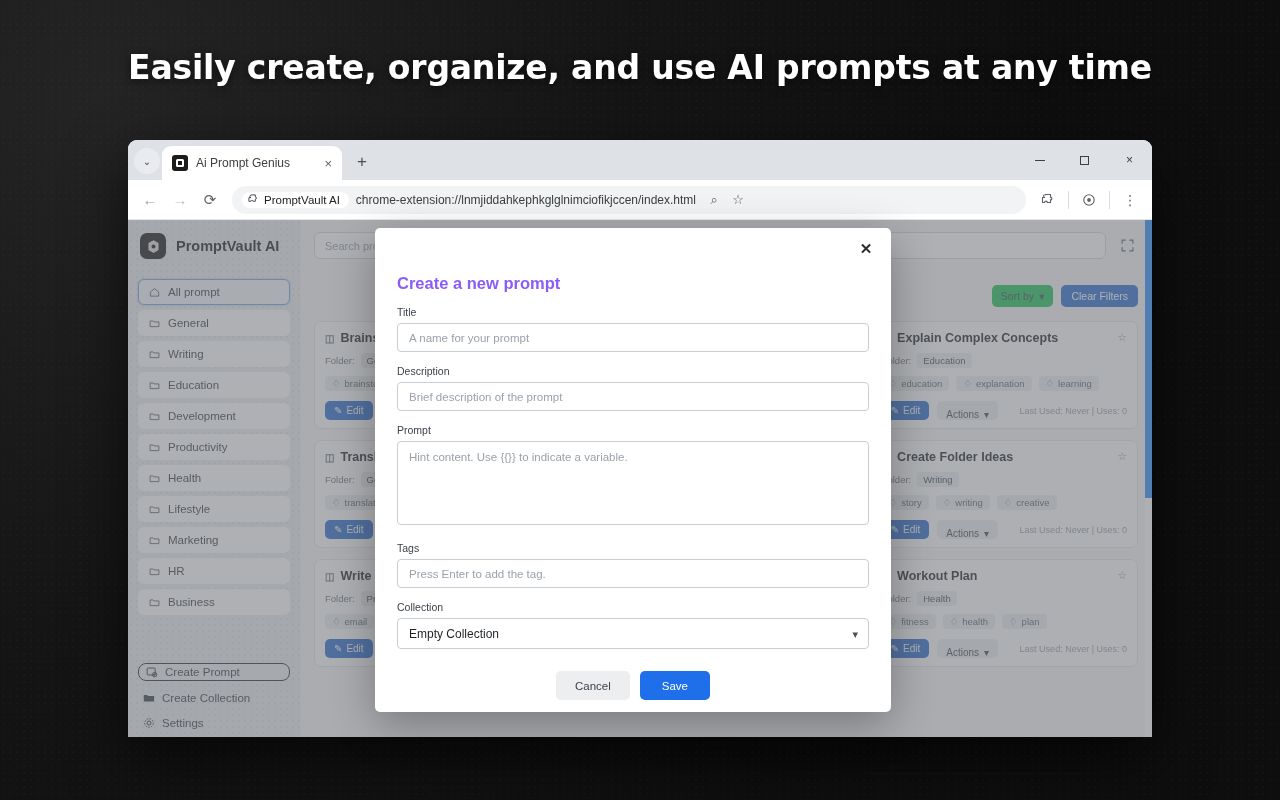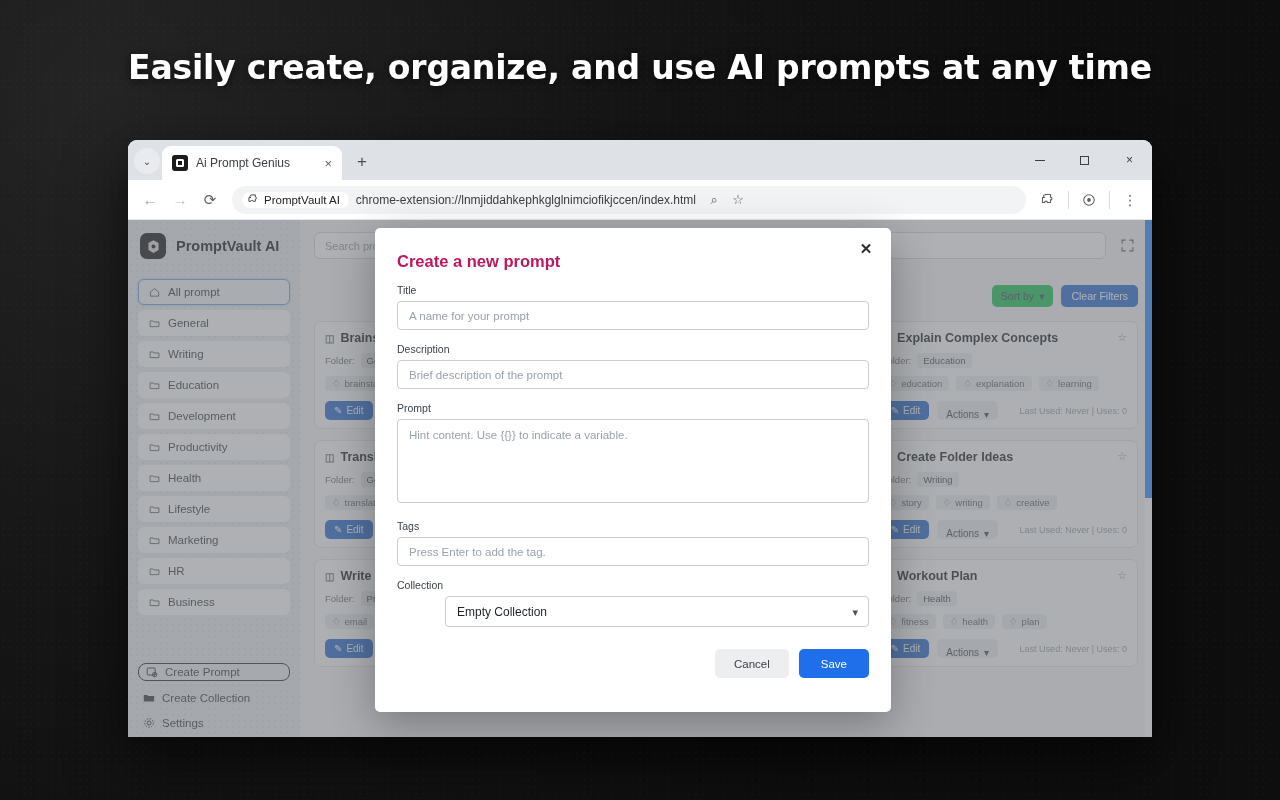--- a/index.html
+++ b/index.html
@@ -264,22 +264,22 @@
   
   #modal {
     position: absolute; left: 375px; top: 228px;
     width: 516px; height: 484px;
     background: #ffffff;
     border-radius: 5px;
     box-shadow: 0 12px 44px rgba(0,0,0,.30);
     padding: 18px 22px 0 22px;
   }
   #modal-title {
-    font-size: 16.5px; font-weight: 700; color: #be185d;
-    margin-top: 6px;
+    font-size: 16.5px; font-weight: 700; color: #8b5cf6;
+    margin-top: 28px;
   }
   #modal-close {
     position: absolute; right: 16px; top: 12px;
     font-size: 15px; color: #2b2f33; font-weight: 700;
     width: 18px; height: 18px; display:flex; align-items:center; justify-content:center;
   }
   .field { margin-top: 13px; }
   .field-label { font-size: 10.5px; color: #3c4249; margin-bottom: 5px; }
   .field-input {
     width: 100%; height: 29px;
@@ -288,35 +288,35 @@
     padding: 0 11px; font-family: "Liberation Sans", sans-serif;
   }
   .field-input::placeholder { color: #9aa2aa; }
   .field-textarea {
     width: 100%; height: 84px; resize: none;
     border: 1px solid #c9ced3; border-radius: 4px;
     background:#fff; font-size: 11.5px; color: #1f2327;
     padding: 9px 11px; font-family: "Liberation Sans", sans-serif;
   }
   .field-textarea::placeholder { color: #9aa2aa; }
-  .field-select-wrap { position: relative; margin-left: 48px; }
+  .field-select-wrap { position: relative; }
   .field-select {
     width: 100%; height: 31px;
     border: 1px solid #c9ced3; border-radius: 4px;
     background:#fff; font-size: 12px; color: #1f2327;
     padding: 0 30px 0 11px;
     appearance: none; -webkit-appearance: none;
     font-family: "Liberation Sans", sans-serif;
   }
   .select-chevron {
     position:absolute; right: 11px; top: 50%; transform: translateY(-50%);
     color:#4a5158; font-size: 11px; pointer-events:none;
   }
   #modal-footer {
-    display:flex; justify-content:flex-end; align-items:center; gap:10px;
+    display:flex; justify-content:center; align-items:center; gap:10px;
     margin-top: 22px;
   }
   .btn-cancel {
     background:#eceef0; color:#3c4249; border:none; border-radius:5px;
     height: 29px; padding: 0 19px; font-size: 11.5px;
     font-family: "Liberation Sans", sans-serif;
   }
   .btn-save {
     background:#1f6feb; color:#fff; border:none; border-radius:5px;
     height: 29px; padding: 0 22px; font-size: 11.5px;

